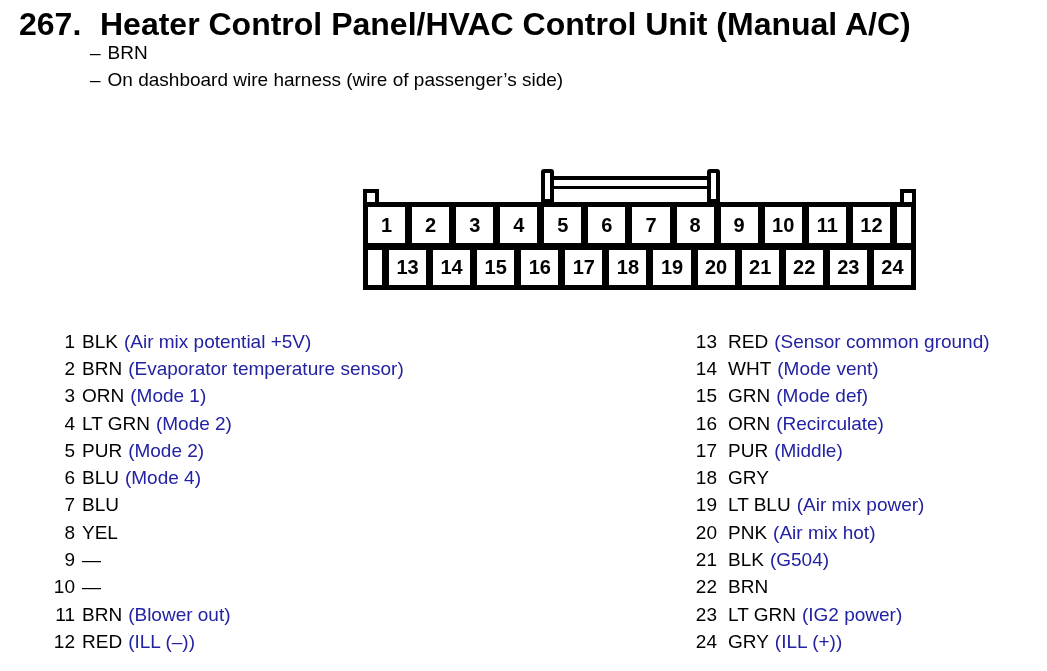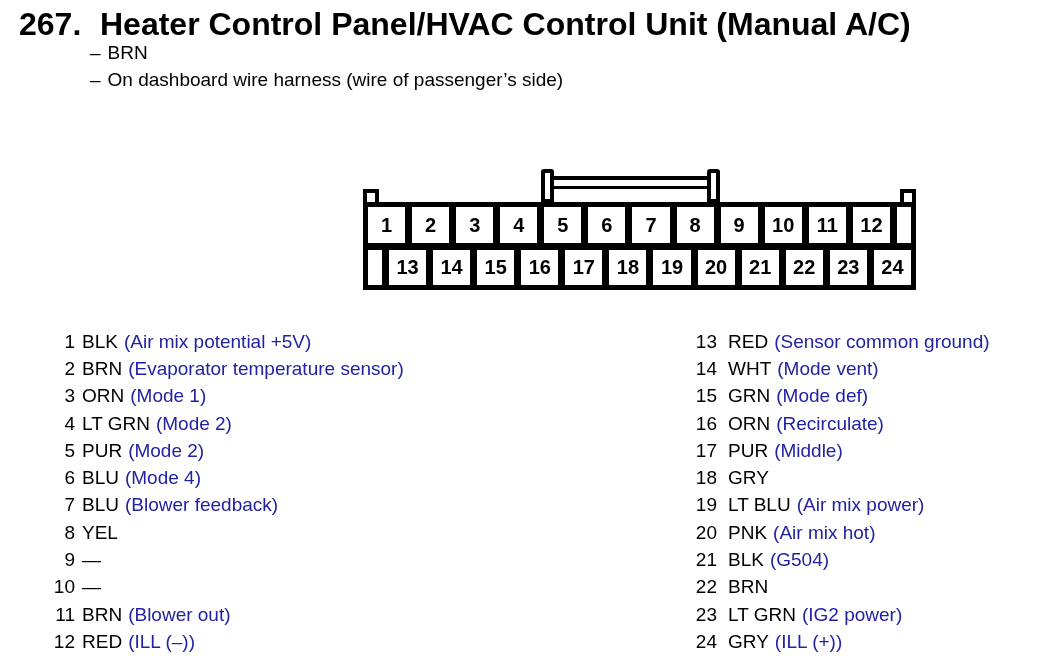--- a/index.html
+++ b/index.html
@@ -131,21 +131,20 @@
         <span class="pin-signal">(Mode 2)</span>
       </div>
       <div class="pin-row">
         <span class="pin-num">6</span>
         <span class="pin-wire">BLU</span>
         <span class="pin-signal">(Mode 4)</span>
       </div>
       <div class="pin-row">
         <span class="pin-num">7</span>
         <span class="pin-wire">BLU</span>
-        <span class="pin-signal">(Blower feedback)</span>
       </div>
       <div class="pin-row">
         <span class="pin-num">8</span>
         <span class="pin-wire">YEL</span>
       </div>
       <div class="pin-row">
         <span class="pin-num">9</span>
         <span class="pin-wire">—</span>
         <span class="pin-signal"></span>
       </div>

